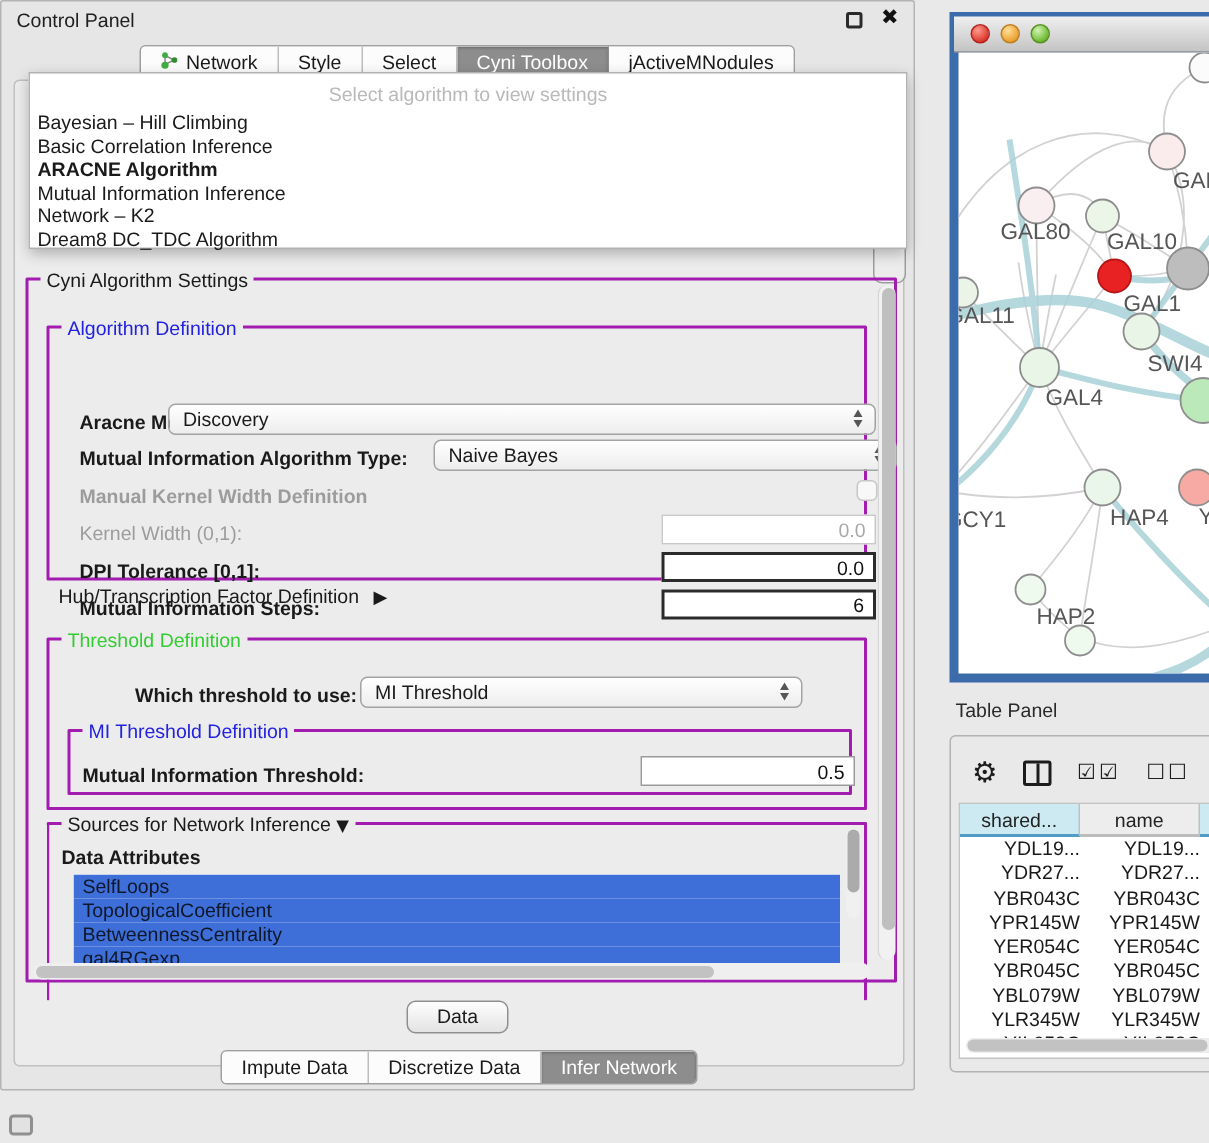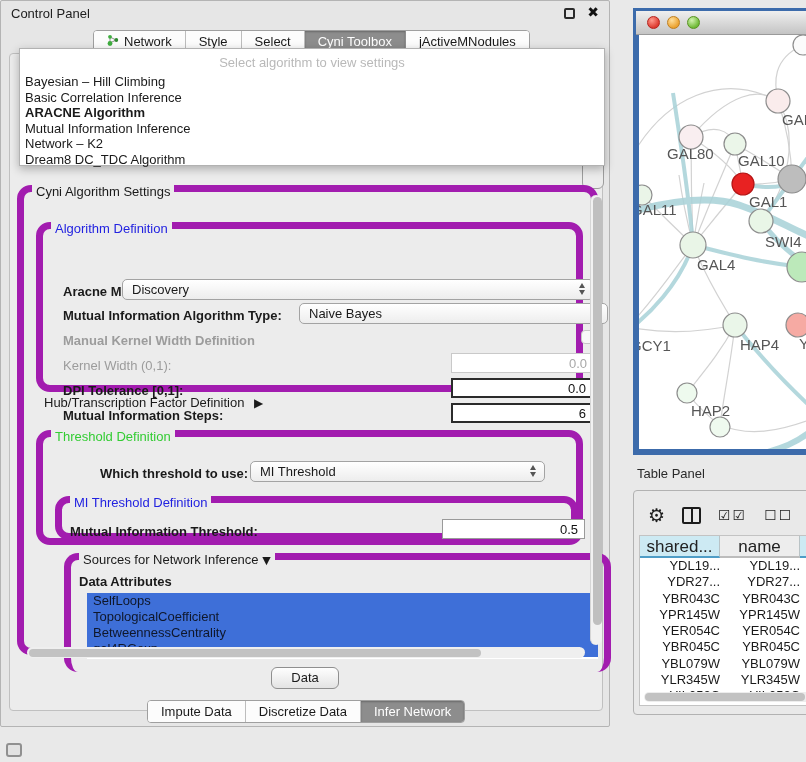--- a/index.html
+++ b/index.html
@@ -53,21 +53,21 @@
 .dd-opt { height: 15.5px; line-height: 15.5px; padding-left: 5px; }
 .dd-opt.bold { font-weight: bold; }
 
 
 #remnant-combo { position: absolute; left: 581px; top: 90px; width: 22px; height: 29px;
   border: 2px solid #74aee7; border-radius: 7px; background: #f4f4f4; }
 #remnant-box { position: absolute; left: 581px; top: 148px; width: 22px; height: 40px;
   border: 1px solid #9d9d9d; border-radius: 6px; background: #ececec; }
 
 
-.group { position: absolute; border: 7px solid #a21caf; border-radius: 14px; }
+.group { position: absolute; border: 2px solid #a21caf; border-radius: 1px; }
 .group-label { position: absolute; top: -8px; left: 8px; background: #ececec; padding: 0 4px; white-space: nowrap; }
 .label-blue { color: #2222e0; }
 .label-green { color: #33cc33; }
 
 #settings-group { left: 16px; top: 184px; width: 581px; height: 470px; }
 
 .fld-label { position: absolute; font-weight: bold; white-space: nowrap; }
 .fld-label.dis { color: #9c9c9c; }
 
 .combo {
@@ -142,21 +142,21 @@
 #cols-icon { width: 19px; height: 17px; border: 2px solid #1c1c1c; border-radius: 2px; position: relative; }
 #cols-icon::after { content: ""; position: absolute; left: 6.5px; top: 0; bottom: 0; width: 2px; background: #1c1c1c; }
 .checks { font-size: 14px; letter-spacing: 2px; color: #1c1c1c; }
 #table-wrap {
   position: absolute; left: 5px; top: 44px; width: 200px; bottom: 8px;
   background: #fff; border: 1px solid #c3c3c3; overflow: hidden;
 }
 #tbl-header { display: grid; grid-template-columns: 80px 80px 56px; }
 .th {
   height: 22px; line-height: 22px; text-align: center;
-  border-right: 1px solid #b9c3c6; font-size: 17px; color: #222;
+  border-right: 1px solid #b9c3c6; font-size: 13px; color: #222;
 }
 .th.hl { background: #cdeaf3; border-bottom: 2px solid #4f9dc6; }
 .th.plain { background: #ededed; border-bottom: 2px solid #bcbcbc; }
 #tbl-rows { height: 146px; overflow: hidden; }
 .trow { display: grid; grid-template-columns: 80px 80px 56px; }
 .td { height: 16.3px; line-height: 16.3px; padding-left: 9px; white-space: nowrap; overflow: hidden; text-align: right; }
 #tbl-hscroll { position: absolute; left: 4px; bottom: 3px; width: 168px; height: 10px; background: #ededed; border-radius: 5px; }
 #tbl-hthumb { position: absolute; left: 1px; top: 1px; width: 160px; height: 8px; background: #c2c2c2; border-radius: 4px; }
 
 .net-label { font-family: "Liberation Sans", sans-serif; font-size: 15px; fill: #565656; }
@@ -266,21 +266,21 @@
           </span>
       </div>
 
       <div class="group" style="left:12px; top:59px; width:523px; height:44px;">
         <span class="group-label label-blue">MI Threshold Definition</span>
         <span class="fld-label" style="left:8px; top:21px;">Mutual Information Threshold:</span>
         <input class="txt-input norm" style="left: 380px; top: 16px;" readonly="" value="0.5">
       </div>
     </div>
 
-    <div class="group" style="left:12px; top:361px; width:547px; height:119px; border-bottom:none;margin-left:28px;">
+    <div class="group" style="left:12px; top:361px; width:547px; height:119px; border-bottom:none;">
       <span class="group-label">
         <span>Sources for Network Inference</span>
         <span class="icon-font" style="font-size:11px;">▼</span>
       </span>
       <span class="fld-label" style="left:8px; top:14px;">Data Attributes</span>
       <div id="attr-list">
           <div class="attr-item">SelfLoops</div>
           <div class="attr-item">TopologicalCoefficient</div>
           <div class="attr-item">BetweennessCentrality</div>
           <div class="attr-item">gal4RGexp</div>

